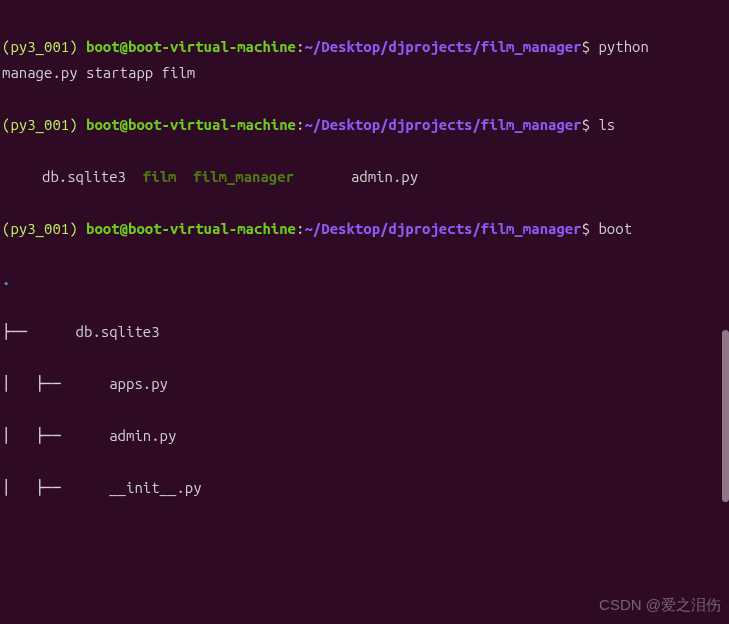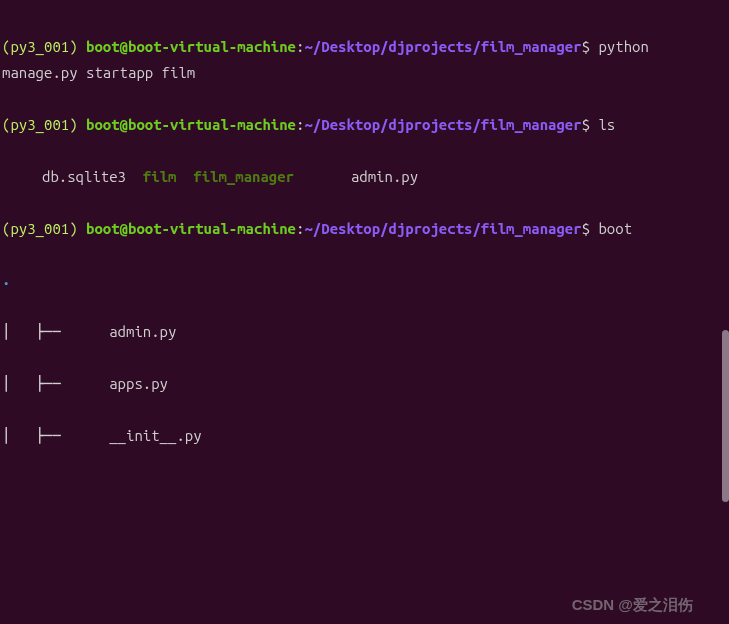--- a/index.html
+++ b/index.html
@@ -28,26 +28,25 @@
     .path { color: #8b5cf6; font-weight: bold; text-align: right; }
     .dollar { color: #d0d0d0; }
     .cmd { color: #d0d0d0; }
     .dir-blue { color: #4d7c0f; font-weight: bold; }
     .file { color: #d0d0d0; margin-left: 40px; }
     .tree-char { color: #d0d0d0; }
     .dot-blue { color: #4a9ad0; font-weight: bold; }
     .watermark {
       position: absolute;
       bottom: 6px;
-      right: 36px;
+      right: 8px;
       color: #9a9499;
       font-size: 15px;
       font-family: Arial, sans-serif;
       opacity: 0.65;
-      font-weight: bold;
     }
     .scrollbar {
       position: absolute;
       right: 0;
       top: 0;
       width: 8px;
       height: 100%;
     }
     .scrollbar-thumb {
       position: absolute;
@@ -63,22 +62,23 @@
   </style>
 </head>
 <body>
 
 <div class="terminal">
 <span class="line"><span class="env">(py3_001)</span> <span class="user-host">boot@boot-virtual-machine</span><span class="dollar">:</span><span class="path">~/Desktop/djprojects/film_manager</span><span class="dollar">$</span> <span class="cmd">python manage.py startapp film</span></span>
 <span class="line"><span class="env">(py3_001)</span> <span class="user-host">boot@boot-virtual-machine</span><span class="dollar">:</span><span class="path">~/Desktop/djprojects/film_manager</span><span class="dollar">$</span> <span class="cmd">ls</span></span>
 <span class="line ls-output"><span class="file">db.sqlite3</span>  <span class="dir-blue">film</span>  <span class="dir-blue">film_manager</span>  <span class="file">admin.py</span></span>
 <span class="line"><span class="env">(py3_001)</span> <span class="user-host">boot@boot-virtual-machine</span><span class="dollar">:</span><span class="path">~/Desktop/djprojects/film_manager</span><span class="dollar">$</span> <span class="cmd">boot</span></span>
 <span class="line"><span class="dot-blue">.</span></span>
+<span class="line"><span class="tree-char">├── </span><span class="file">db.sqlite3</span></span>
+<span class="line"><span class="tree-char">│   ├── </span><span class="file">apps.py</span></span>
 <span class="line"><span class="tree-char">│   ├── </span><span class="file">admin.py</span></span>
-<span class="line"><span class="tree-char">│   ├── </span><span class="file">apps.py</span></span>
 <span class="line"><span class="tree-char">│   ├── </span><span class="file">__init__.py</span></span>
 
 
 
 
 
 
 
 
 

